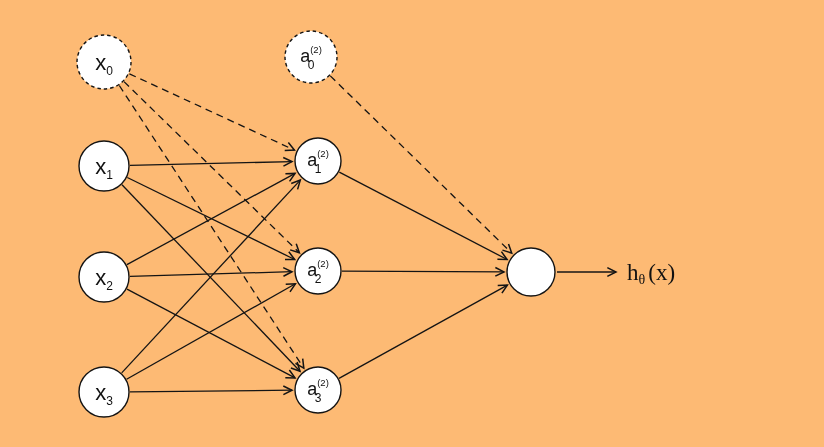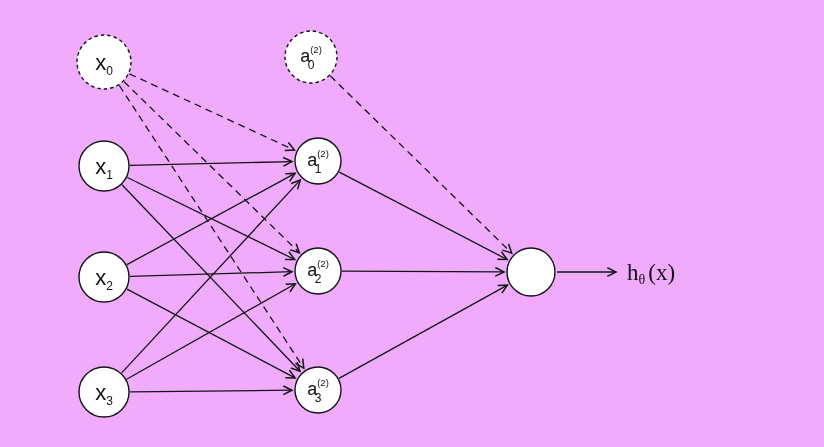--- a/index.html
+++ b/index.html
@@ -4,21 +4,21 @@
 <style>
   html, body {
     margin: 0;
     padding: 0;
     background: #ffffff;
   }
   .canvas {
     position: relative;
     width: 824px;
     height: 447px;
-    background: #f0abfc;
+    background: #fdba74;
     overflow: hidden;
     font-family: "Liberation Sans", sans-serif;
   }
   svg { display: block; }
   .edge { stroke: #141414; stroke-width: 1.3; fill: none; }
   .dashed { stroke-dasharray: 7 5; }
   .node { fill: #ffffff; stroke: #141414; stroke-width: 1.4; }
   .dashed-node { stroke-dasharray: 3.5 3; }
   .node-label { font-family: "Liberation Sans", sans-serif; fill: #111111; }
   .main-x { font-size: 22px; }

